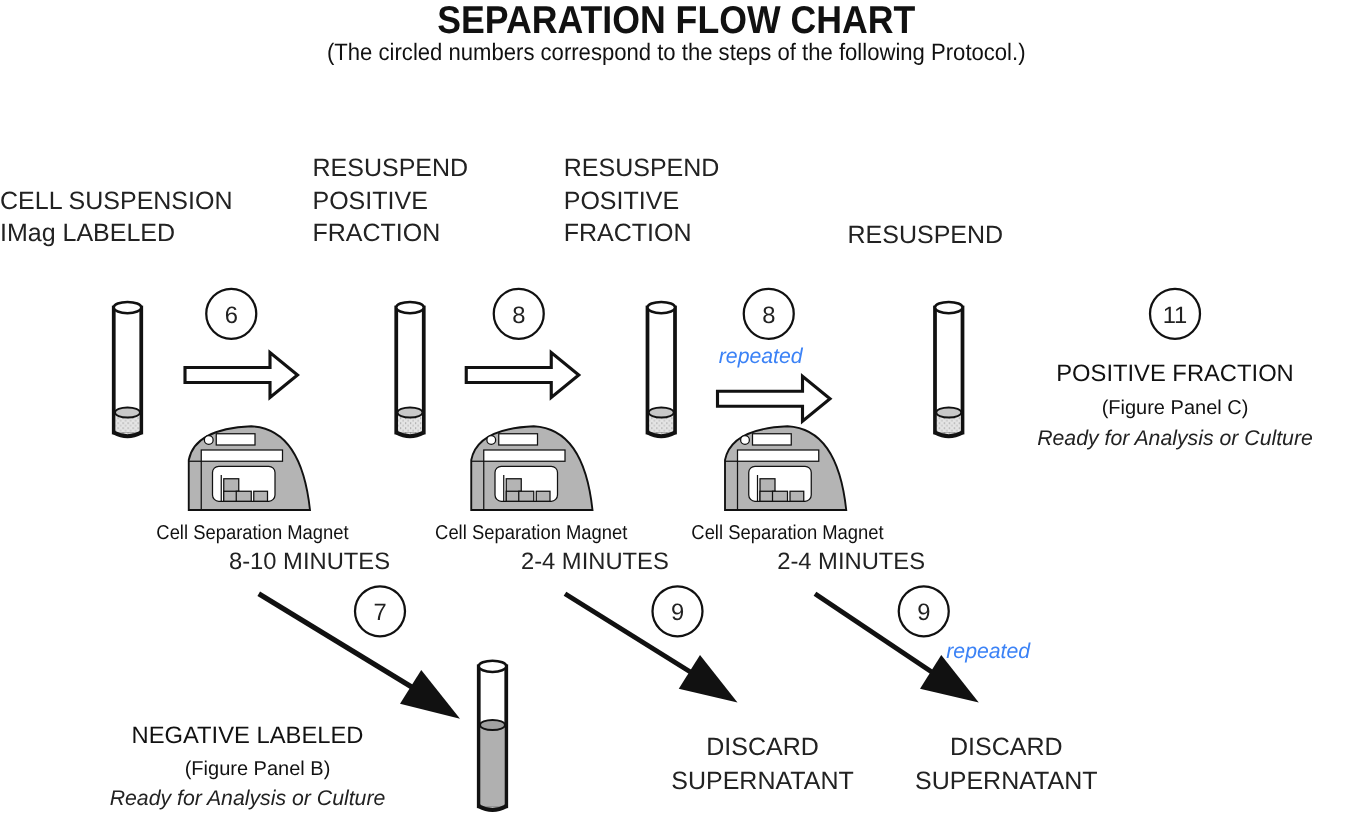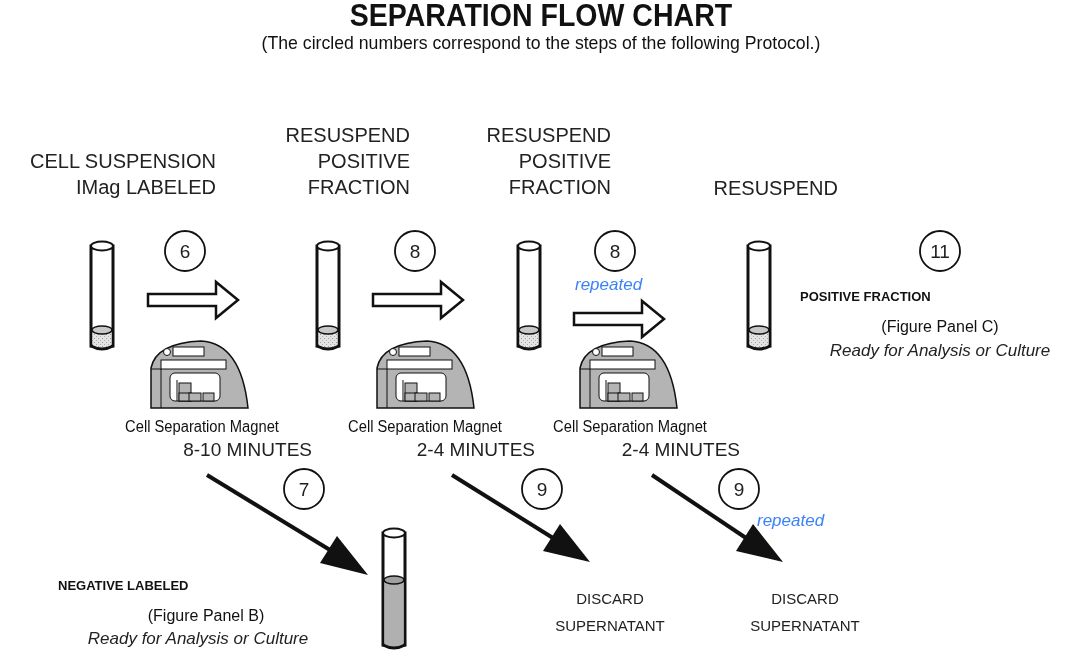--- a/index.html
+++ b/index.html
@@ -1,27 +1,27 @@
 <!DOCTYPE html>
 <html><head>
 <meta charset="utf-8">
 <style>
   html,body{margin:0;padding:0;background:#fff;}
   body{width:1082px;height:659px;position:relative;overflow:hidden;font-family:"Liberation Sans",sans-serif;color:#111;}
   .abs{position:absolute;white-space:nowrap;}
   .title{left:0;width:1082px;top:-2px;text-align:center;font-weight:bold;font-size:31px;letter-spacing:0px;transform:scaleX(0.92);}
   .subtitle{left:0;width:1082px;top:32px;text-align:center;font-size:19px;transform:scaleX(0.93);}
-  .stage{font-size:20px;text-align:right;line-height:26px;color:#222;}
+  .stage{font-size:20px;text-align:left;line-height:26px;color:#222;}
   .mag{font-size:16px;text-align:center;transform:scaleX(0.92);}
   .min{font-size:19px;text-align:right;color:#222;}
   .rep{font-size:17px;font-style:italic;color:#3b82f6;}
-  .bold{font-weight:bold;font-size:13px;text-align:left;}
+  .bold{font-weight:normal;font-size:19px;text-align:center;}
   .bold2{font-weight:normal;font-size:16px;text-align:center;}
   .ital{font-style:italic;font-size:17px;text-align:center;color:#222;}
-  .disc{font-size:15px;text-align:center;line-height:27px;color:#222;}
+  .disc{font-size:20px;text-align:center;line-height:27px;color:#222;}
   svg#art{position:absolute;left:0;top:0;}
   .step-num{font-family:"Liberation Sans",sans-serif;font-size:19px;fill:#222;}
 </style>
 </head>
 <body>
 
 <div class="abs title">SEPARATION FLOW CHART</div>
 <div class="abs subtitle">(The circled numbers correspond to the steps of the following Protocol.)</div>
 
 <div class="abs stage" style="left:0;width:216px;top:148px;">

